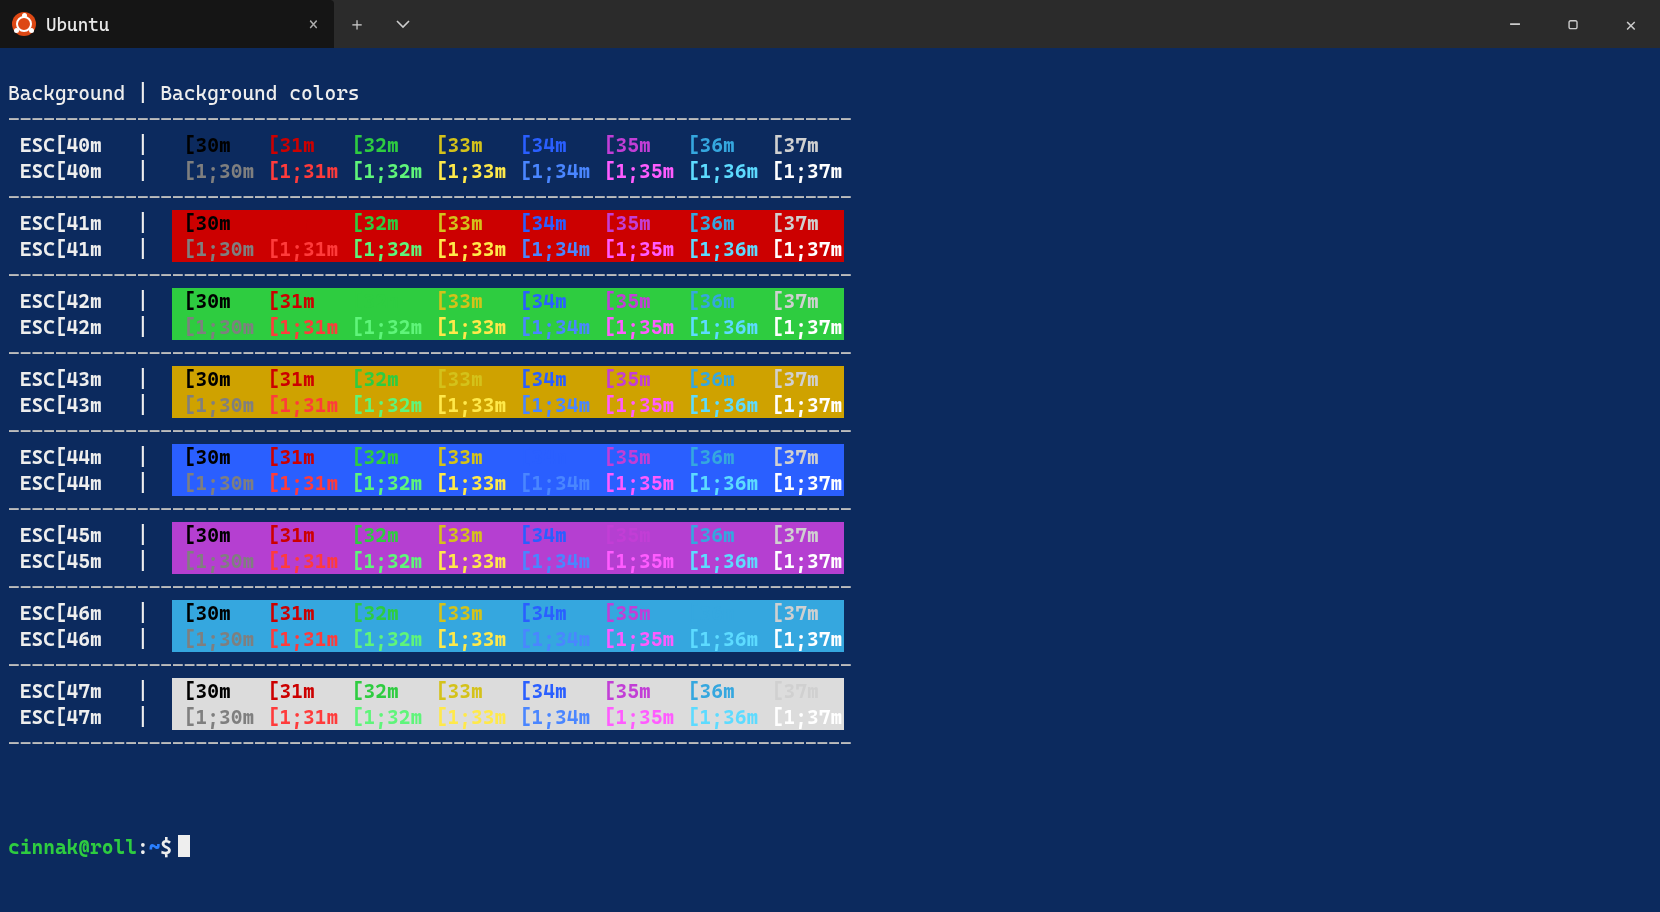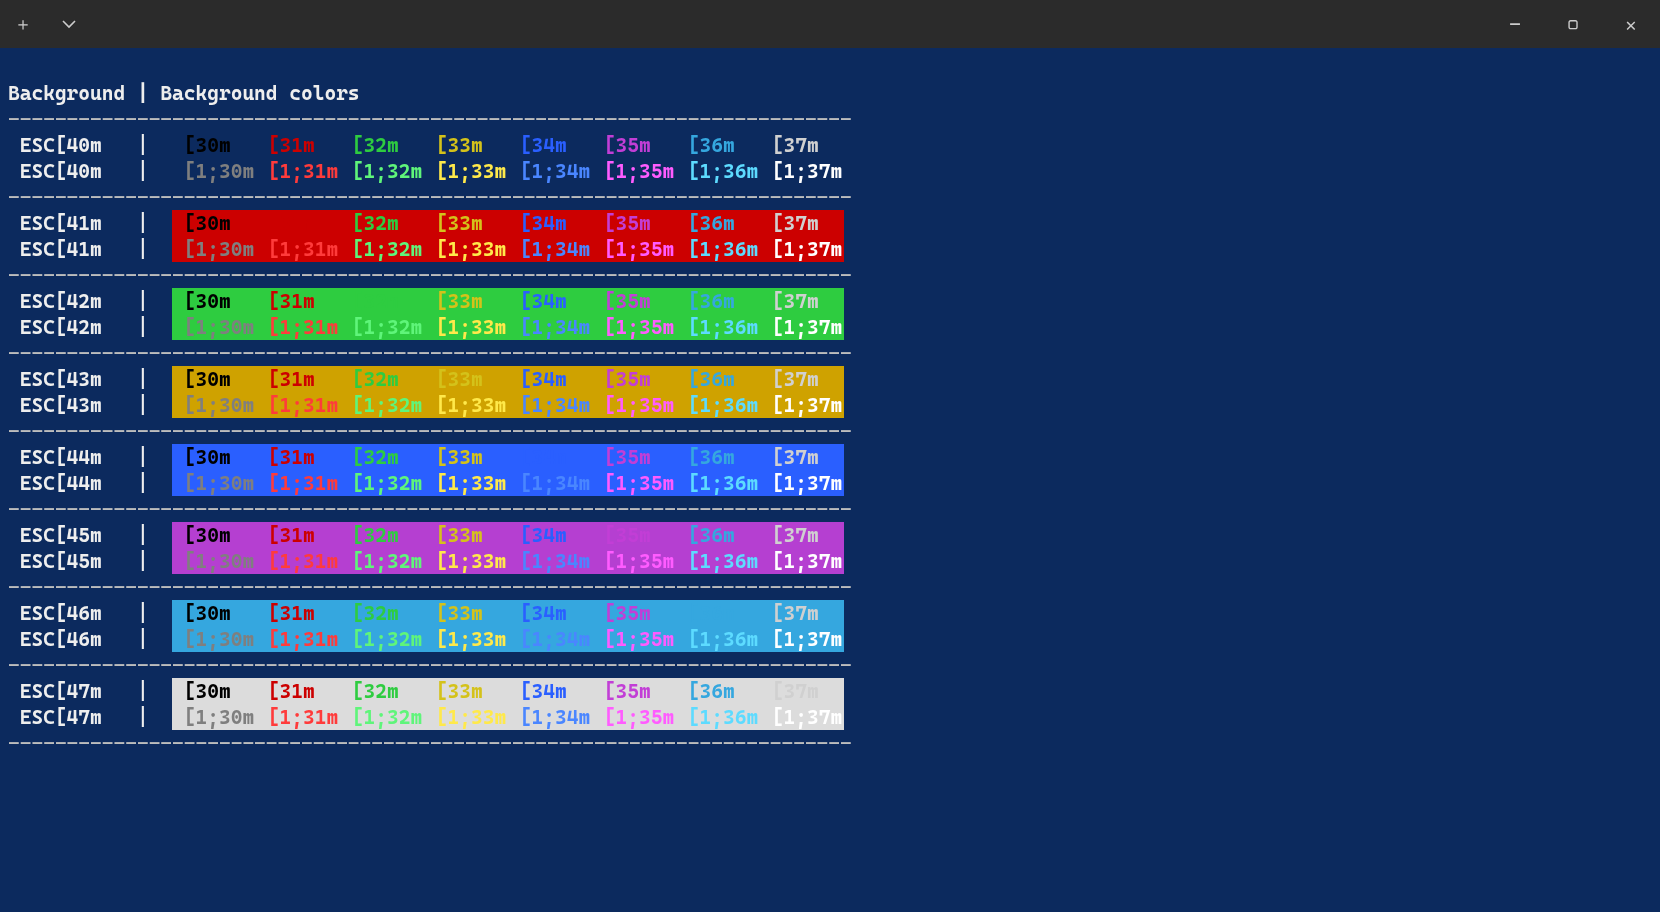--- a/index.html
+++ b/index.html
@@ -81,21 +81,21 @@
   .win-controls {
     display: flex;
   }
   .win-controls .tb-btn { width: 58px; }
   .terminal {
     padding: 6px 0 0 8px;
     white-space: pre;
     line-height: 26px;
     letter-spacing: 0;
   }
-  .hdr { color: #eeeeee; font-weight: bold; }
+  .hdr { color: #eeeeee; font-weight: normal; }
   .sep { color: #bdbdbd; }
   .esc-label { color: #eeeeee; font-weight: bold; }
   .pipe { color: #eeeeee; }
   .row { display: block; }
   .cell {
     display: inline-block;
     width: 84px;
     text-align: left;
     font-weight: bold;
   }
@@ -105,32 +105,42 @@
   .prompt-user { color: #2ecc40; font-weight: bold; }
   .prompt-sep  { color: #eeeeee; font-weight: bold; }
   .prompt-path { color: #2a7fff; font-weight: bold; }
   .prompt-cur  { display:inline-block; width: 12px; height: 22px; background:#eeeeee; vertical-align: -3px; margin-left:6px;}
   svg.chev { width: 16px; height: 16px; }
 </style>
 </head>
 <body>
 
 <div class="titlebar">
+  <div class="tab">
+    <span class="ubuntu-logo">
+      <span class="dot d1"></span>
+        <span class="dot d2"></span>
+        <span class="dot d3"></span>
+    </span>
+    <span class="tab-title">Ubuntu</span>
+    <span class="tab-close">×</span>
+  </div>
   <div class="tb-btn">＋</div>
   <div class="tb-btn">
     <svg class="chev" viewBox="0 0 16 16">
         <path d="M2 5 L8 11 L14 5" fill="none" stroke="#ccc" stroke-width="1.6"></path>
       </svg>
   </div>
   <div class="tb-spacer"></div>
   <div class="win-controls">
     <div class="tb-btn">—</div>
     <div class="tb-btn">▢</div>
     <div class="tb-btn">✕</div>
   </div>
 </div>
 
 <div class="terminal">
 <span class="hdr">Background</span><span class="hdr"> | </span><span class="hdr">Background colors</span>
 <span class="sep">------------------------------------------------------------------------</span>
 <span id="blocks"><span class="row"><span class="esc-label"> ESC[40m   </span><span class="pipe">|  </span><span class="bgblock" style="background: rgb(12, 42, 94);"><span class="cell" style="color: rgb(0, 0, 0);"> [30m </span><span class="cell" style="color: rgb(204, 0, 0);"> [31m </span><span class="cell" style="color: rgb(46, 204, 64);"> [32m </span><span class="cell" style="color: rgb(212, 194, 26);"> [33m </span><span class="cell" style="color: rgb(42, 95, 255);"> [34m </span><span class="cell" style="color: rgb(194, 62, 214);"> [35m </span><span class="cell" style="color: rgb(53, 167, 223);"> [36m </span><span class="cell" style="color: rgb(208, 208, 208);"> [37m </span></span></span><span class="row"><span class="esc-label"> ESC[40m   </span><span class="pipe">|  </span><span class="bgblock" style="background: rgb(12, 42, 94);"><span class="cell" style="color: rgb(127, 127, 127);"> [1;30m</span><span class="cell" style="color: rgb(255, 59, 59);"> [1;31m</span><span class="cell" style="color: rgb(95, 245, 122);"> [1;32m</span><span class="cell" style="color: rgb(255, 233, 74);"> [1;33m</span><span class="cell" style="color: rgb(74, 134, 255);"> [1;34m</span><span class="cell" style="color: rgb(255, 92, 255);"> [1;35m</span><span class="cell" style="color: rgb(93, 219, 255);"> [1;36m</span><span class="cell" style="color: rgb(255, 255, 255);"> [1;37m</span></span></span><span class="row sep">------------------------------------------------------------------------</span><span class="row"><span class="esc-label"> ESC[41m   </span><span class="pipe">|  </span><span class="bgblock" style="background: rgb(204, 0, 0);"><span class="cell" style="color: rgb(0, 0, 0);"> [30m </span><span class="cell" style="color: rgb(204, 0, 0);"> [31m </span><span class="cell" style="color: rgb(46, 204, 64);"> [32m </span><span class="cell" style="color: rgb(212, 194, 26);"> [33m </span><span class="cell" style="color: rgb(42, 95, 255);"> [34m </span><span class="cell" style="color: rgb(194, 62, 214);"> [35m </span><span class="cell" style="color: rgb(53, 167, 223);"> [36m </span><span class="cell" style="color: rgb(208, 208, 208);"> [37m </span></span></span><span class="row"><span class="esc-label"> ESC[41m   </span><span class="pipe">|  </span><span class="bgblock" style="background: rgb(204, 0, 0);"><span class="cell" style="color: rgb(127, 127, 127);"> [1;30m</span><span class="cell" style="color: rgb(255, 59, 59);"> [1;31m</span><span class="cell" style="color: rgb(95, 245, 122);"> [1;32m</span><span class="cell" style="color: rgb(255, 233, 74);"> [1;33m</span><span class="cell" style="color: rgb(74, 134, 255);"> [1;34m</span><span class="cell" style="color: rgb(255, 92, 255);"> [1;35m</span><span class="cell" style="color: rgb(93, 219, 255);"> [1;36m</span><span class="cell" style="color: rgb(255, 255, 255);"> [1;37m</span></span></span><span class="row sep">------------------------------------------------------------------------</span><span class="row"><span class="esc-label"> ESC[42m   </span><span class="pipe">|  </span><span class="bgblock" style="background: rgb(46, 204, 64);"><span class="cell" style="color: rgb(0, 0, 0);"> [30m </span><span class="cell" style="color: rgb(204, 0, 0);"> [31m </span><span class="cell" style="color: rgb(46, 204, 64);"> [32m </span><span class="cell" style="color: rgb(212, 194, 26);"> [33m </span><span class="cell" style="color: rgb(42, 95, 255);"> [34m </span><span class="cell" style="color: rgb(194, 62, 214);"> [35m </span><span class="cell" style="color: rgb(53, 167, 223);"> [36m </span><span class="cell" style="color: rgb(208, 208, 208);"> [37m </span></span></span><span class="row"><span class="esc-label"> ESC[42m   </span><span class="pipe">|  </span><span class="bgblock" style="background: rgb(46, 204, 64);"><span class="cell" style="color: rgb(127, 127, 127);"> [1;30m</span><span class="cell" style="color: rgb(255, 59, 59);"> [1;31m</span><span class="cell" style="color: rgb(95, 245, 122);"> [1;32m</span><span class="cell" style="color: rgb(255, 233, 74);"> [1;33m</span><span class="cell" style="color: rgb(74, 134, 255);"> [1;34m</span><span class="cell" style="color: rgb(255, 92, 255);"> [1;35m</span><span class="cell" style="color: rgb(93, 219, 255);"> [1;36m</span><span class="cell" style="color: rgb(255, 255, 255);"> [1;37m</span></span></span><span class="row sep">------------------------------------------------------------------------</span><span class="row"><span class="esc-label"> ESC[43m   </span><span class="pipe">|  </span><span class="bgblock" style="background: rgb(207, 162, 0);"><span class="cell" style="color: rgb(0, 0, 0);"> [30m </span><span class="cell" style="color: rgb(204, 0, 0);"> [31m </span><span class="cell" style="color: rgb(46, 204, 64);"> [32m </span><span class="cell" style="color: rgb(212, 194, 26);"> [33m </span><span class="cell" style="color: rgb(42, 95, 255);"> [34m </span><span class="cell" style="color: rgb(194, 62, 214);"> [35m </span><span class="cell" style="color: rgb(53, 167, 223);"> [36m </span><span class="cell" style="color: rgb(208, 208, 208);"> [37m </span></span></span><span class="row"><span class="esc-label"> ESC[43m   </span><span class="pipe">|  </span><span class="bgblock" style="background: rgb(207, 162, 0);"><span class="cell" style="color: rgb(127, 127, 127);"> [1;30m</span><span class="cell" style="color: rgb(255, 59, 59);"> [1;31m</span><span class="cell" style="color: rgb(95, 245, 122);"> [1;32m</span><span class="cell" style="color: rgb(255, 233, 74);"> [1;33m</span><span class="cell" style="color: rgb(74, 134, 255);"> [1;34m</span><span class="cell" style="color: rgb(255, 92, 255);"> [1;35m</span><span class="cell" style="color: rgb(93, 219, 255);"> [1;36m</span><span class="cell" style="color: rgb(255, 255, 255);"> [1;37m</span></span></span><span class="row sep">------------------------------------------------------------------------</span><span class="row"><span class="esc-label"> ESC[44m   </span><span class="pipe">|  </span><span class="bgblock" style="background: rgb(42, 95, 255);"><span class="cell" style="color: rgb(0, 0, 0);"> [30m </span><span class="cell" style="color: rgb(204, 0, 0);"> [31m </span><span class="cell" style="color: rgb(46, 204, 64);"> [32m </span><span class="cell" style="color: rgb(212, 194, 26);"> [33m </span><span class="cell" style="color: rgb(42, 95, 255);"> [34m </span><span class="cell" style="color: rgb(194, 62, 214);"> [35m </span><span class="cell" style="color: rgb(53, 167, 223);"> [36m </span><span class="cell" style="color: rgb(208, 208, 208);"> [37m </span></span></span><span class="row"><span class="esc-label"> ESC[44m   </span><span class="pipe">|  </span><span class="bgblock" style="background: rgb(42, 95, 255);"><span class="cell" style="color: rgb(127, 127, 127);"> [1;30m</span><span class="cell" style="color: rgb(255, 59, 59);"> [1;31m</span><span class="cell" style="color: rgb(95, 245, 122);"> [1;32m</span><span class="cell" style="color: rgb(255, 233, 74);"> [1;33m</span><span class="cell" style="color: rgb(74, 134, 255);"> [1;34m</span><span class="cell" style="color: rgb(255, 92, 255);"> [1;35m</span><span class="cell" style="color: rgb(93, 219, 255);"> [1;36m</span><span class="cell" style="color: rgb(255, 255, 255);"> [1;37m</span></span></span><span class="row sep">------------------------------------------------------------------------</span><span class="row"><span class="esc-label"> ESC[45m   </span><span class="pipe">|  </span><span class="bgblock" style="background: rgb(181, 63, 209);"><span class="cell" style="color: rgb(0, 0, 0);"> [30m </span><span class="cell" style="color: rgb(204, 0, 0);"> [31m </span><span class="cell" style="color: rgb(46, 204, 64);"> [32m </span><span class="cell" style="color: rgb(212, 194, 26);"> [33m </span><span class="cell" style="color: rgb(42, 95, 255);"> [34m </span><span class="cell" style="color: rgb(194, 62, 214);"> [35m </span><span class="cell" style="color: rgb(53, 167, 223);"> [36m </span><span class="cell" style="color: rgb(208, 208, 208);"> [37m </span></span></span><span class="row"><span class="esc-label"> ESC[45m   </span><span class="pipe">|  </span><span class="bgblock" style="background: rgb(181, 63, 209);"><span class="cell" style="color: rgb(127, 127, 127);"> [1;30m</span><span class="cell" style="color: rgb(255, 59, 59);"> [1;31m</span><span class="cell" style="color: rgb(95, 245, 122);"> [1;32m</span><span class="cell" style="color: rgb(255, 233, 74);"> [1;33m</span><span class="cell" style="color: rgb(74, 134, 255);"> [1;34m</span><span class="cell" style="color: rgb(255, 92, 255);"> [1;35m</span><span class="cell" style="color: rgb(93, 219, 255);"> [1;36m</span><span class="cell" style="color: rgb(255, 255, 255);"> [1;37m</span></span></span><span class="row sep">------------------------------------------------------------------------</span><span class="row"><span class="esc-label"> ESC[46m   </span><span class="pipe">|  </span><span class="bgblock" style="background: rgb(53, 167, 223);"><span class="cell" style="color: rgb(0, 0, 0);"> [30m </span><span class="cell" style="color: rgb(204, 0, 0);"> [31m </span><span class="cell" style="color: rgb(46, 204, 64);"> [32m </span><span class="cell" style="color: rgb(212, 194, 26);"> [33m </span><span class="cell" style="color: rgb(42, 95, 255);"> [34m </span><span class="cell" style="color: rgb(194, 62, 214);"> [35m </span><span class="cell" style="color: rgb(53, 167, 223);"> [36m </span><span class="cell" style="color: rgb(208, 208, 208);"> [37m </span></span></span><span class="row"><span class="esc-label"> ESC[46m   </span><span class="pipe">|  </span><span class="bgblock" style="background: rgb(53, 167, 223);"><span class="cell" style="color: rgb(127, 127, 127);"> [1;30m</span><span class="cell" style="color: rgb(255, 59, 59);"> [1;31m</span><span class="cell" style="color: rgb(95, 245, 122);"> [1;32m</span><span class="cell" style="color: rgb(255, 233, 74);"> [1;33m</span><span class="cell" style="color: rgb(74, 134, 255);"> [1;34m</span><span class="cell" style="color: rgb(255, 92, 255);"> [1;35m</span><span class="cell" style="color: rgb(93, 219, 255);"> [1;36m</span><span class="cell" style="color: rgb(255, 255, 255);"> [1;37m</span></span></span><span class="row sep">------------------------------------------------------------------------</span><span class="row"><span class="esc-label"> ESC[47m   </span><span class="pipe">|  </span><span class="bgblock" style="background: rgb(220, 220, 220);"><span class="cell" style="color: rgb(0, 0, 0);"> [30m </span><span class="cell" style="color: rgb(204, 0, 0);"> [31m </span><span class="cell" style="color: rgb(46, 204, 64);"> [32m </span><span class="cell" style="color: rgb(212, 194, 26);"> [33m </span><span class="cell" style="color: rgb(42, 95, 255);"> [34m </span><span class="cell" style="color: rgb(194, 62, 214);"> [35m </span><span class="cell" style="color: rgb(53, 167, 223);"> [36m </span><span class="cell" style="color: rgb(208, 208, 208);"> [37m </span></span></span><span class="row"><span class="esc-label"> ESC[47m   </span><span class="pipe">|  </span><span class="bgblock" style="background: rgb(220, 220, 220);"><span class="cell" style="color: rgb(127, 127, 127);"> [1;30m</span><span class="cell" style="color: rgb(255, 59, 59);"> [1;31m</span><span class="cell" style="color: rgb(95, 245, 122);"> [1;32m</span><span class="cell" style="color: rgb(255, 233, 74);"> [1;33m</span><span class="cell" style="color: rgb(74, 134, 255);"> [1;34m</span><span class="cell" style="color: rgb(255, 92, 255);"> [1;35m</span><span class="cell" style="color: rgb(93, 219, 255);"> [1;36m</span><span class="cell" style="color: rgb(255, 255, 255);"> [1;37m</span></span></span><span class="row sep">------------------------------------------------------------------------</span></span>
 <span class="row"> </span>
+<span class="row"><span class="prompt-user">cinnak@roll</span><span class="prompt-sep">:</span><span class="prompt-path">~</span><span class="prompt-sep">$</span><span class="prompt-cur"></span></span>
 </div>
 
 </body></html>

